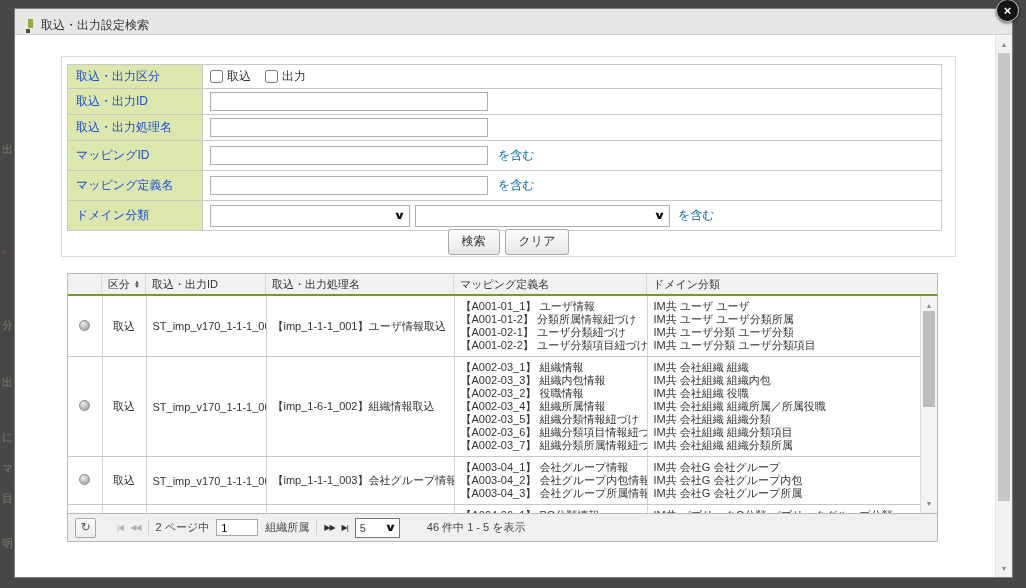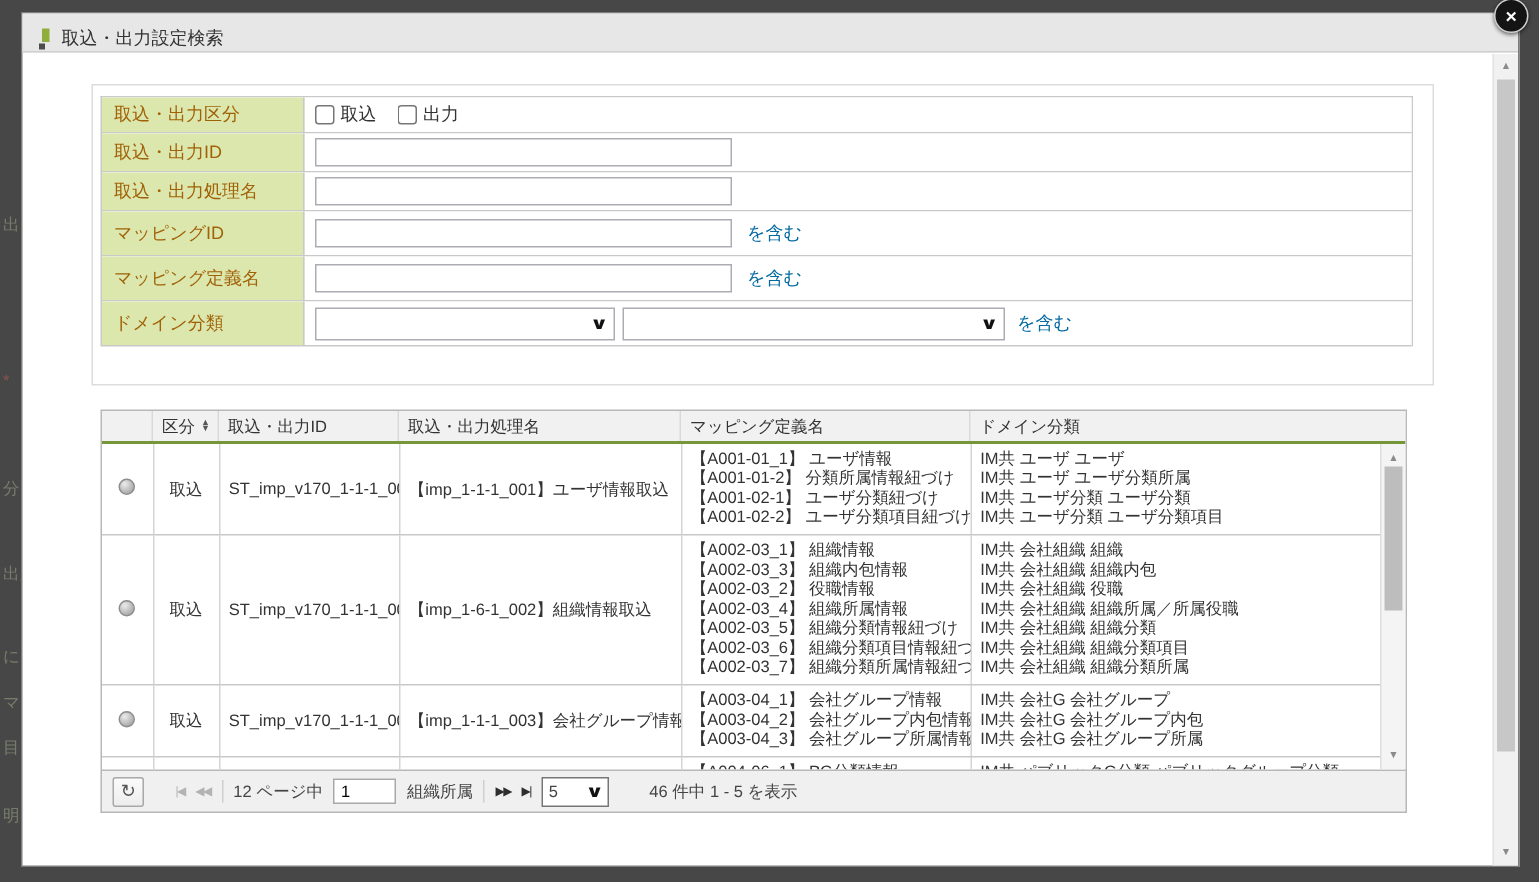--- a/index.html
+++ b/index.html
@@ -55,21 +55,21 @@
   
   .form-panel {
     position:absolute; left:46px; top:47px; width:895px; height:201px;
     border:1px solid #dcdcdc; background:#fff;
   }
   .form-table { position:absolute; left:5px; top:7px; right:13px; border:1px solid #c9c9c9; border-bottom:none; }
   .frow { display:flex; border-bottom:1px solid #c9c9c9; background:#fff; }
   .frow.h24 { height:24px; } .frow.h26 { height:26px; } .frow.h30 { height:30px; }
   .flabel {
     width:135px; flex:0 0 135px; background:#dce7ae; border-right:1px solid #c9c9c9;
-    display:flex; align-items:center; padding:0 8px; font-size:12px; color:#a16207;
+    display:flex; align-items:center; padding:0 8px; font-size:12px; color:#1d4ed8;
   }
   .ffield { flex:1; display:flex; align-items:center; padding-left:7px; gap:8px; font-size:12px; }
   .cb-group { display:flex; align-items:center; gap:14px; }
   .cb-item { display:flex; align-items:center; gap:4px; font-size:12px; }
   .cb-item input { margin:0; width:13px; height:13px; }
   .txt-input {
     width:278px; height:19px; border:1px solid #abadb3; font-size:12px; padding:1px 4px;
     font-family:inherit;
   }
   .suffix { font-size:12px; color:#0369a1; margin-left:2px; }
@@ -215,20 +215,24 @@
             <span class="chev">∨</span>
           </div>
           <div class="sel sel2">
             <span class="chev">∨</span>
           </div>
           <span class="suffix" style="margin-left:8px">を含む</span>
         </div>
       </div>
     </div>
 
+    <div class="form-buttons">
+      <button class="btn">検索</button>
+      <button class="btn">クリア</button>
+    </div>
   </div>
 
   <div class="results">
     <div class="tbl-wrap">
 
       <div class="tbl-head">
         <div class="th w0"></div>
         <div class="th w1">
           <span>区分</span>
           <span class="sort">
@@ -326,21 +330,21 @@
         <span class="tbl-thumb"></span>
         <span class="sb-arrow down">▼</span>
       </div>
     </div>
 
     <div class="pager">
       <button class="pg-btn">↻</button>
       <span class="nav disabled gap-l">|◀</span>
       <span class="nav disabled">◀◀</span>
       <span class="pg-sep"></span>
-      <span>12 ページ中</span>
+      <span>2 ページ中</span>
       <input class="pg-input" type="text" value="1" style="">
       <span>組織所属</span>
       <span class="pg-sep"></span>
       <span class="nav enabled">▶▶</span>
       <span class="nav enabled">▶|</span>
       <span class="pg-sel">
         <span>5</span>
         <span class="chev">∨</span>
       </span>
       <span class="pg-count">46 件中 1 - 5 を表示</span>

